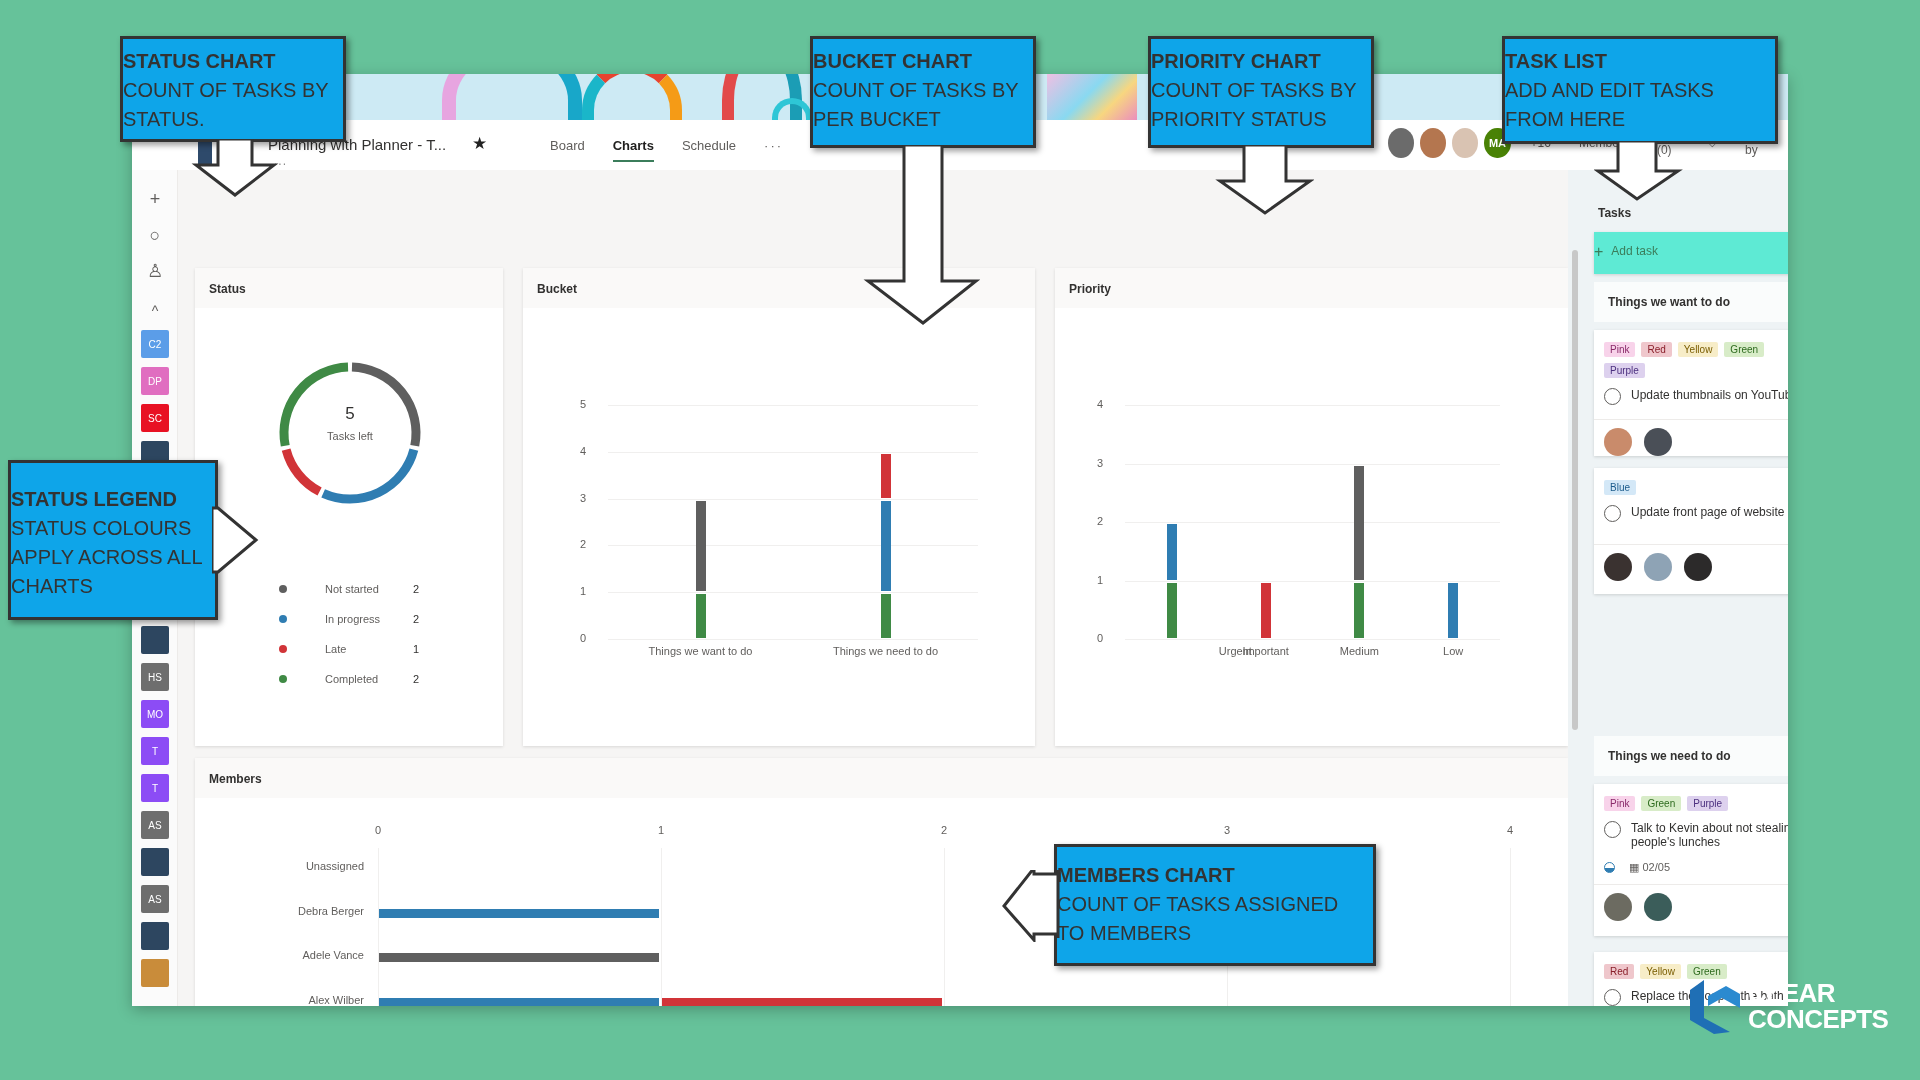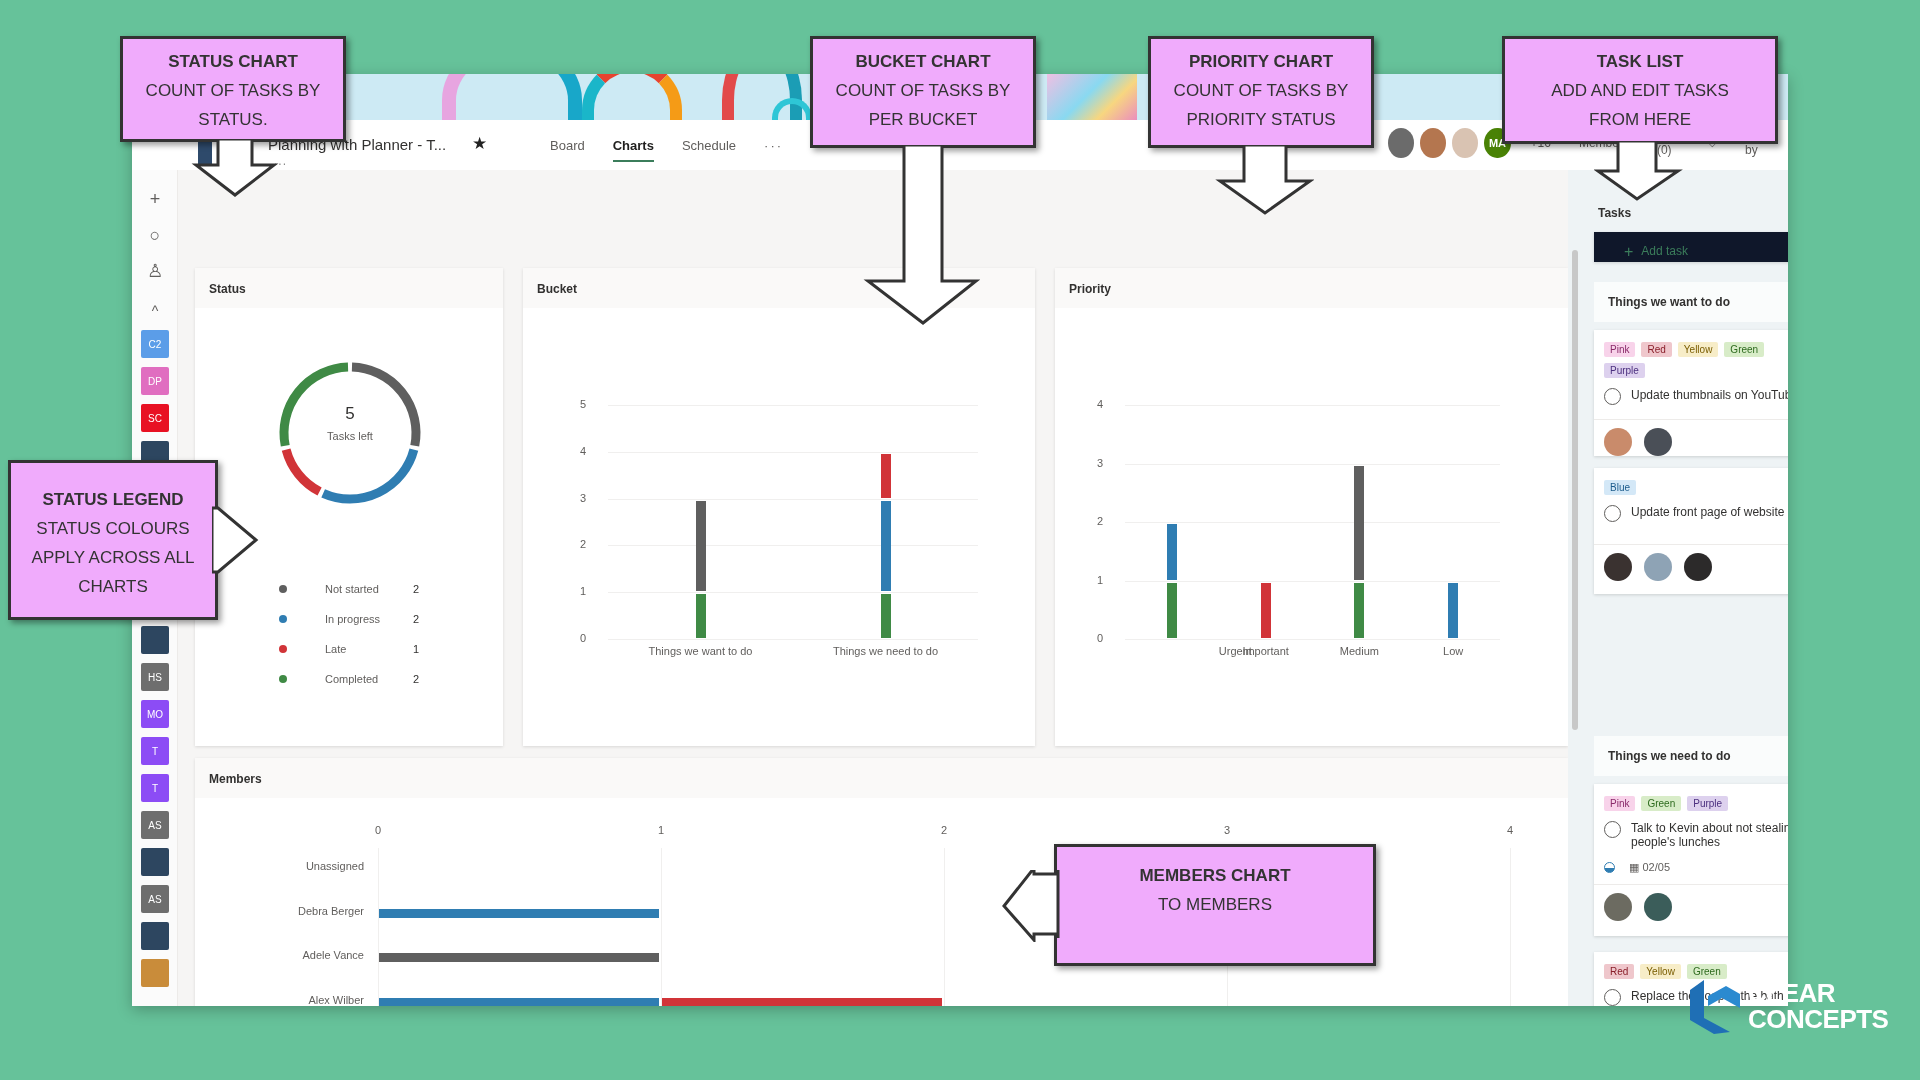--- a/index.html
+++ b/index.html
@@ -53,34 +53,34 @@
 
   .axis-lbl { position: absolute; font-size: 11px; color: #605e5c; }
   .gridline { position: absolute; height: 1px; background: #f0efee; }
   .vgrid { position: absolute; width: 1px; background: #f0efee; }
   .bar-seg { position: absolute; }
 
   
   .tasks { position: absolute; left: 1436px; top: 96px; width: 220px; height: 836px; background: #eef3f5; overflow: hidden; }
   .tasks-scroll { position: absolute; left: 4px; top: 80px; width: 6px; height: 480px; background: #c8c8c8; border-radius: 3px; }
   .tasks-title { position: absolute; left: 30px; top: 36px; font-size: 12px; font-weight: bold; }
-  .add-task { position: absolute; left: 26px; top: 62px; width: 200px; height: 30px; background: #0f172a; box-shadow: 0 1px 3px rgba(0,0,0,.15); font-size: 12px; color: #3b7d5b; padding: 11px 30px; }
+  .add-task { position: absolute; left: 26px; top: 62px; width: 200px; height: 42px; background: #5eead4; box-shadow: 0 1px 3px rgba(0,0,0,.15); font-size: 12px; color: #3b7d5b; padding: 11px 0; }
   .add-task .plus { font-size: 16px; margin-right: 8px; vertical-align: -2px; }
   .bucket-head { position: absolute; left: 26px; width: 200px; height: 40px; background: rgba(255,255,255,.7); font-size: 12px; font-weight: bold; padding: 13px 14px; }
   .task-card { position: absolute; left: 26px; width: 200px; background: #fff; box-shadow: 0 1px 3px rgba(0,0,0,.15); }
   .labels { padding: 12px 10px 0 10px; display: flex; flex-wrap: wrap; gap: 6px; }
   .lbl { font-size: 10px; padding: 2px 6px; border-radius: 2px; }
   .task-line { display: flex; align-items: flex-start; padding: 10px 10px 0 10px; font-size: 12px; color: #323130; white-space: nowrap; }
   .check { width: 17px; height: 17px; border: 1.5px solid #605e5c; border-radius: 50%; margin-right: 10px; flex: none; }
   .meta { padding: 12px 10px 10px 10px; display: flex; align-items: center; gap: 14px; font-size: 11px; color: #605e5c; }
   .task-foot { border-top: 1px solid #edebe9; padding: 8px 10px; display: flex; gap: 12px; align-items: center; font-size: 12px; }
   .face { width: 28px; height: 28px; border-radius: 50%; }
 
   
-  .callout { position: absolute; background: #f0abfc; border: 3px solid #333; box-shadow: 3px 3px 6px rgba(0,0,0,.4); text-align: center; color: #333; font-size: 17px; line-height: 29px; padding-top: 8px; z-index: 5; }
+  .callout { position: absolute; background: #0ea5e9; border: 3px solid #333; box-shadow: 3px 3px 6px rgba(0,0,0,.4); text-align: left; color: #333; font-size: 20px; line-height: 29px; padding-top: 8px; z-index: 5; }
   .callout .title { font-weight: bold; }
   .arrow-down { position: absolute; z-index: 6; }
   .logo { position: absolute; left: 1686px; top: 978px; z-index: 7; display: flex; align-items: center; gap: 6px; }
   .logo-mark { width: 56px; height: 56px; position: relative; }
   .logo-text { color: #fff; font-size: 26px; line-height: 26px; font-weight: bold; letter-spacing: -0.5px; }
 </style>
 </head>
 <body>
 
 <div class="app">
@@ -376,20 +376,21 @@
   <div>STATUS COLOURS</div>
   <div>APPLY ACROSS ALL</div>
   <div>CHARTS</div>
 </div>
 <svg class="arrow-down" style="left:212px;top:500px" width="50" height="82">
     <polygon points="0,8 6,8 44,40 6,72 0,72" fill="#fff" stroke="#333" stroke-width="3"></polygon>
   </svg>
 
 <div class="callout" style="left:1054px;top:844px;width:322px;height:122px;padding-top:14px">
   <div class="title">MEMBERS CHART</div>
+  <div>COUNT OF TASKS ASSIGNED</div>
   <div>TO MEMBERS</div>
 </div>
 <svg class="arrow-down" style="left:1002px;top:870px" width="60" height="72">
     <polygon points="56,0 56,4 32,4 32,-2 2,36 32,70 32,64 56,64 56,68" fill="#fff" stroke="#333" stroke-width="3"></polygon>
   </svg>
 
 <div class="logo">
   <svg class="logo-mark" viewBox="0 0 56 56">
       <polygon points="4,12 18,2 18,40 44,54 28,56 4,42" fill="#1f6fb5"></polygon>
       <polygon points="22,18 40,8 54,16 54,30 36,20 22,28" fill="#2b8ad0"></polygon>

